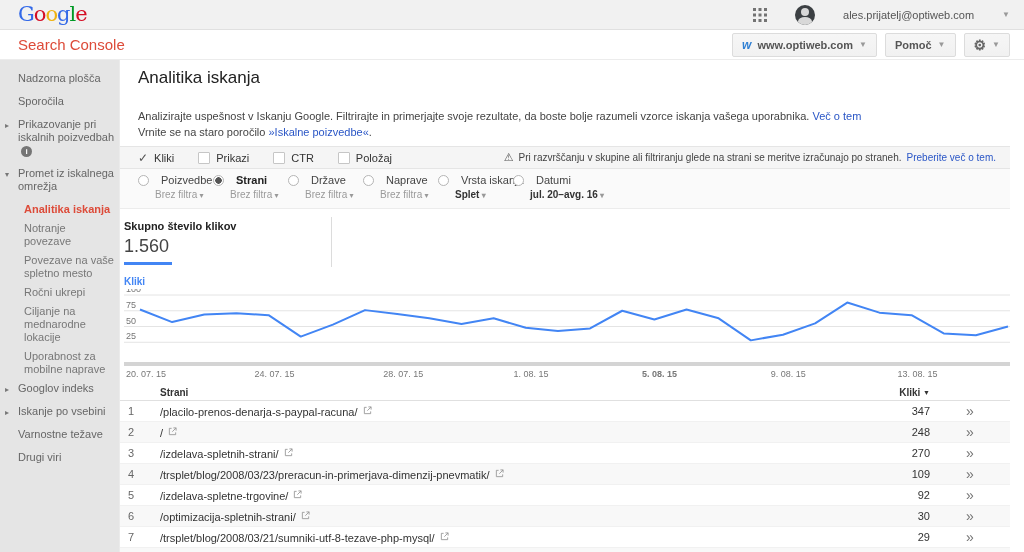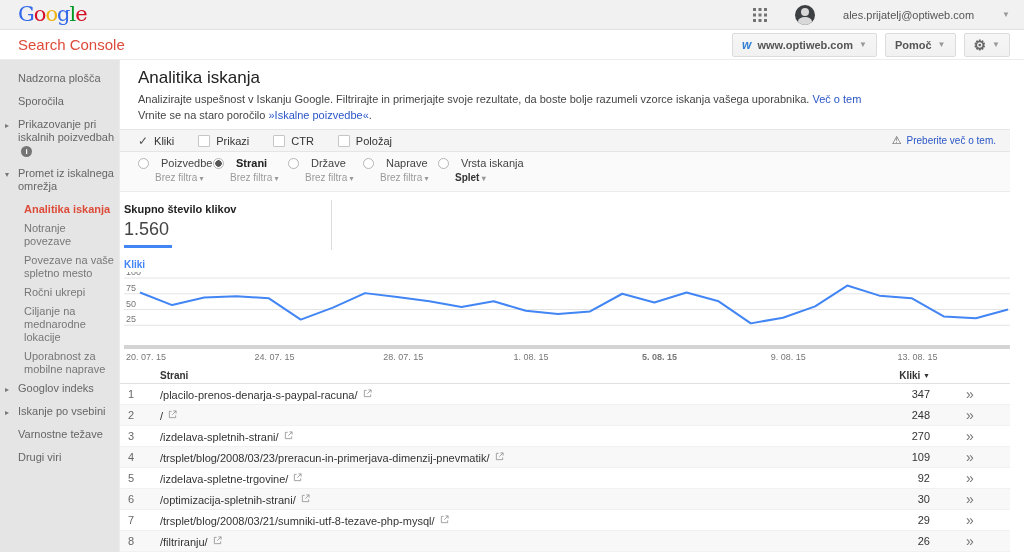--- a/index.html
+++ b/index.html
@@ -30,21 +30,21 @@
   .sidebar{width:120px;flex-shrink:0;border-right:1px solid #ebebeb;padding:12px 4px 0 0;background:#e5e5e5}
   .sb-item{position:relative;padding-left:18px;margin-bottom:10px;color:#666;line-height:13px;cursor:pointer}
   .sb-arrow{position:absolute;left:5px;top:1px;font-size:8px;color:#777}
   .sb-child{padding-left:24px;margin-bottom:6px;color:#777;line-height:13px;cursor:pointer}
   .sb-child.active{color:#dd4b39;font-weight:bold}
   .info-ic{display:inline-block;width:11px;height:11px;border-radius:50%;background:#757575;color:#fff;font-size:8px;font-weight:bold;text-align:center;line-height:11px;margin-left:3px;font-style:normal}
 
   .main{flex:1;padding:8px 14px 0 0;overflow:hidden}
   .pad{margin-left:18px}
   .page-title{font-size:17px;font-weight:400;color:#222;line-height:20px}
-  .intro{margin-top:5px;color:#444;line-height:13px}
+  .intro{margin-top:22px;color:#444;line-height:13px}
   a.link{color:#2a56c6;text-decoration:none;cursor:pointer}
   .legacy{margin-top:3px;color:#444}
 
   
   .metric-bar{margin-top:8px;height:23px;background:#f5f5f5;border-top:1px solid #e5e5e5;border-bottom:1px solid #e5e5e5;display:flex;align-items:center;padding:0 10px 0 18px}
   .metric{display:inline-flex;align-items:center;gap:6px;margin-right:24px;cursor:pointer;color:#333}
   .cbx{width:12px;height:12px;border:1px solid #c6c6c6;border-radius:1px;background:#fff}
   .checkmark{color:#555;font-size:12px;line-height:1}
   .warning{margin-left:auto;color:#444;font-size:10px;display:flex;align-items:center;gap:5px;padding-right:4px}
   .warn-ic{color:#555;font-size:11px}
@@ -180,20 +180,21 @@
             <span class="cbx"></span>
             <span>CTR</span>
           </span>
           <span class="metric">
             <span class="cbx"></span>
             <span>Položaj</span>
           </span>
         </span>
       <span class="warning">
         <span class="warn-ic">⚠</span>
+        <span>Pri razvrščanju v skupine ali filtriranju glede na strani se meritve izračunajo po straneh.</span>
         <a class="link">Preberite več o tem.</a>
       </span>
     </div>
 
     <div class="dim-bar">
         <div class="dim">
           <div class="dim-top">
             <span class="radio"></span>
             <span class="dim-label">Poizvedbe</span>
           </div>
@@ -219,20 +220,27 @@
             <span class="dim-label">Naprave</span>
           </div>
           <div class="dim-filter">Brez filtra<span class="caret"> ▾</span></div>
         </div>
         <div class="dim">
           <div class="dim-top">
             <span class="radio"></span>
             <span class="dim-label">Vrsta iskanja</span>
           </div>
           <div class="dim-filter strong">Splet<span class="caret"> ▾</span></div>
+        </div>
+        <div class="dim">
+          <div class="dim-top">
+            <span class="radio"></span>
+            <span class="dim-label">Datumi</span>
+          </div>
+          <div class="dim-filter strong">jul. 20–avg. 16<span class="caret"> ▾</span></div>
         </div>
       </div>
 
     <div class="summary">
       <div class="sum-box">
         <div class="sum-label">Skupno število klikov</div>
         <div class="sum-value">1.560</div>
         <div class="sum-underline"></div>
       </div>
     </div>

